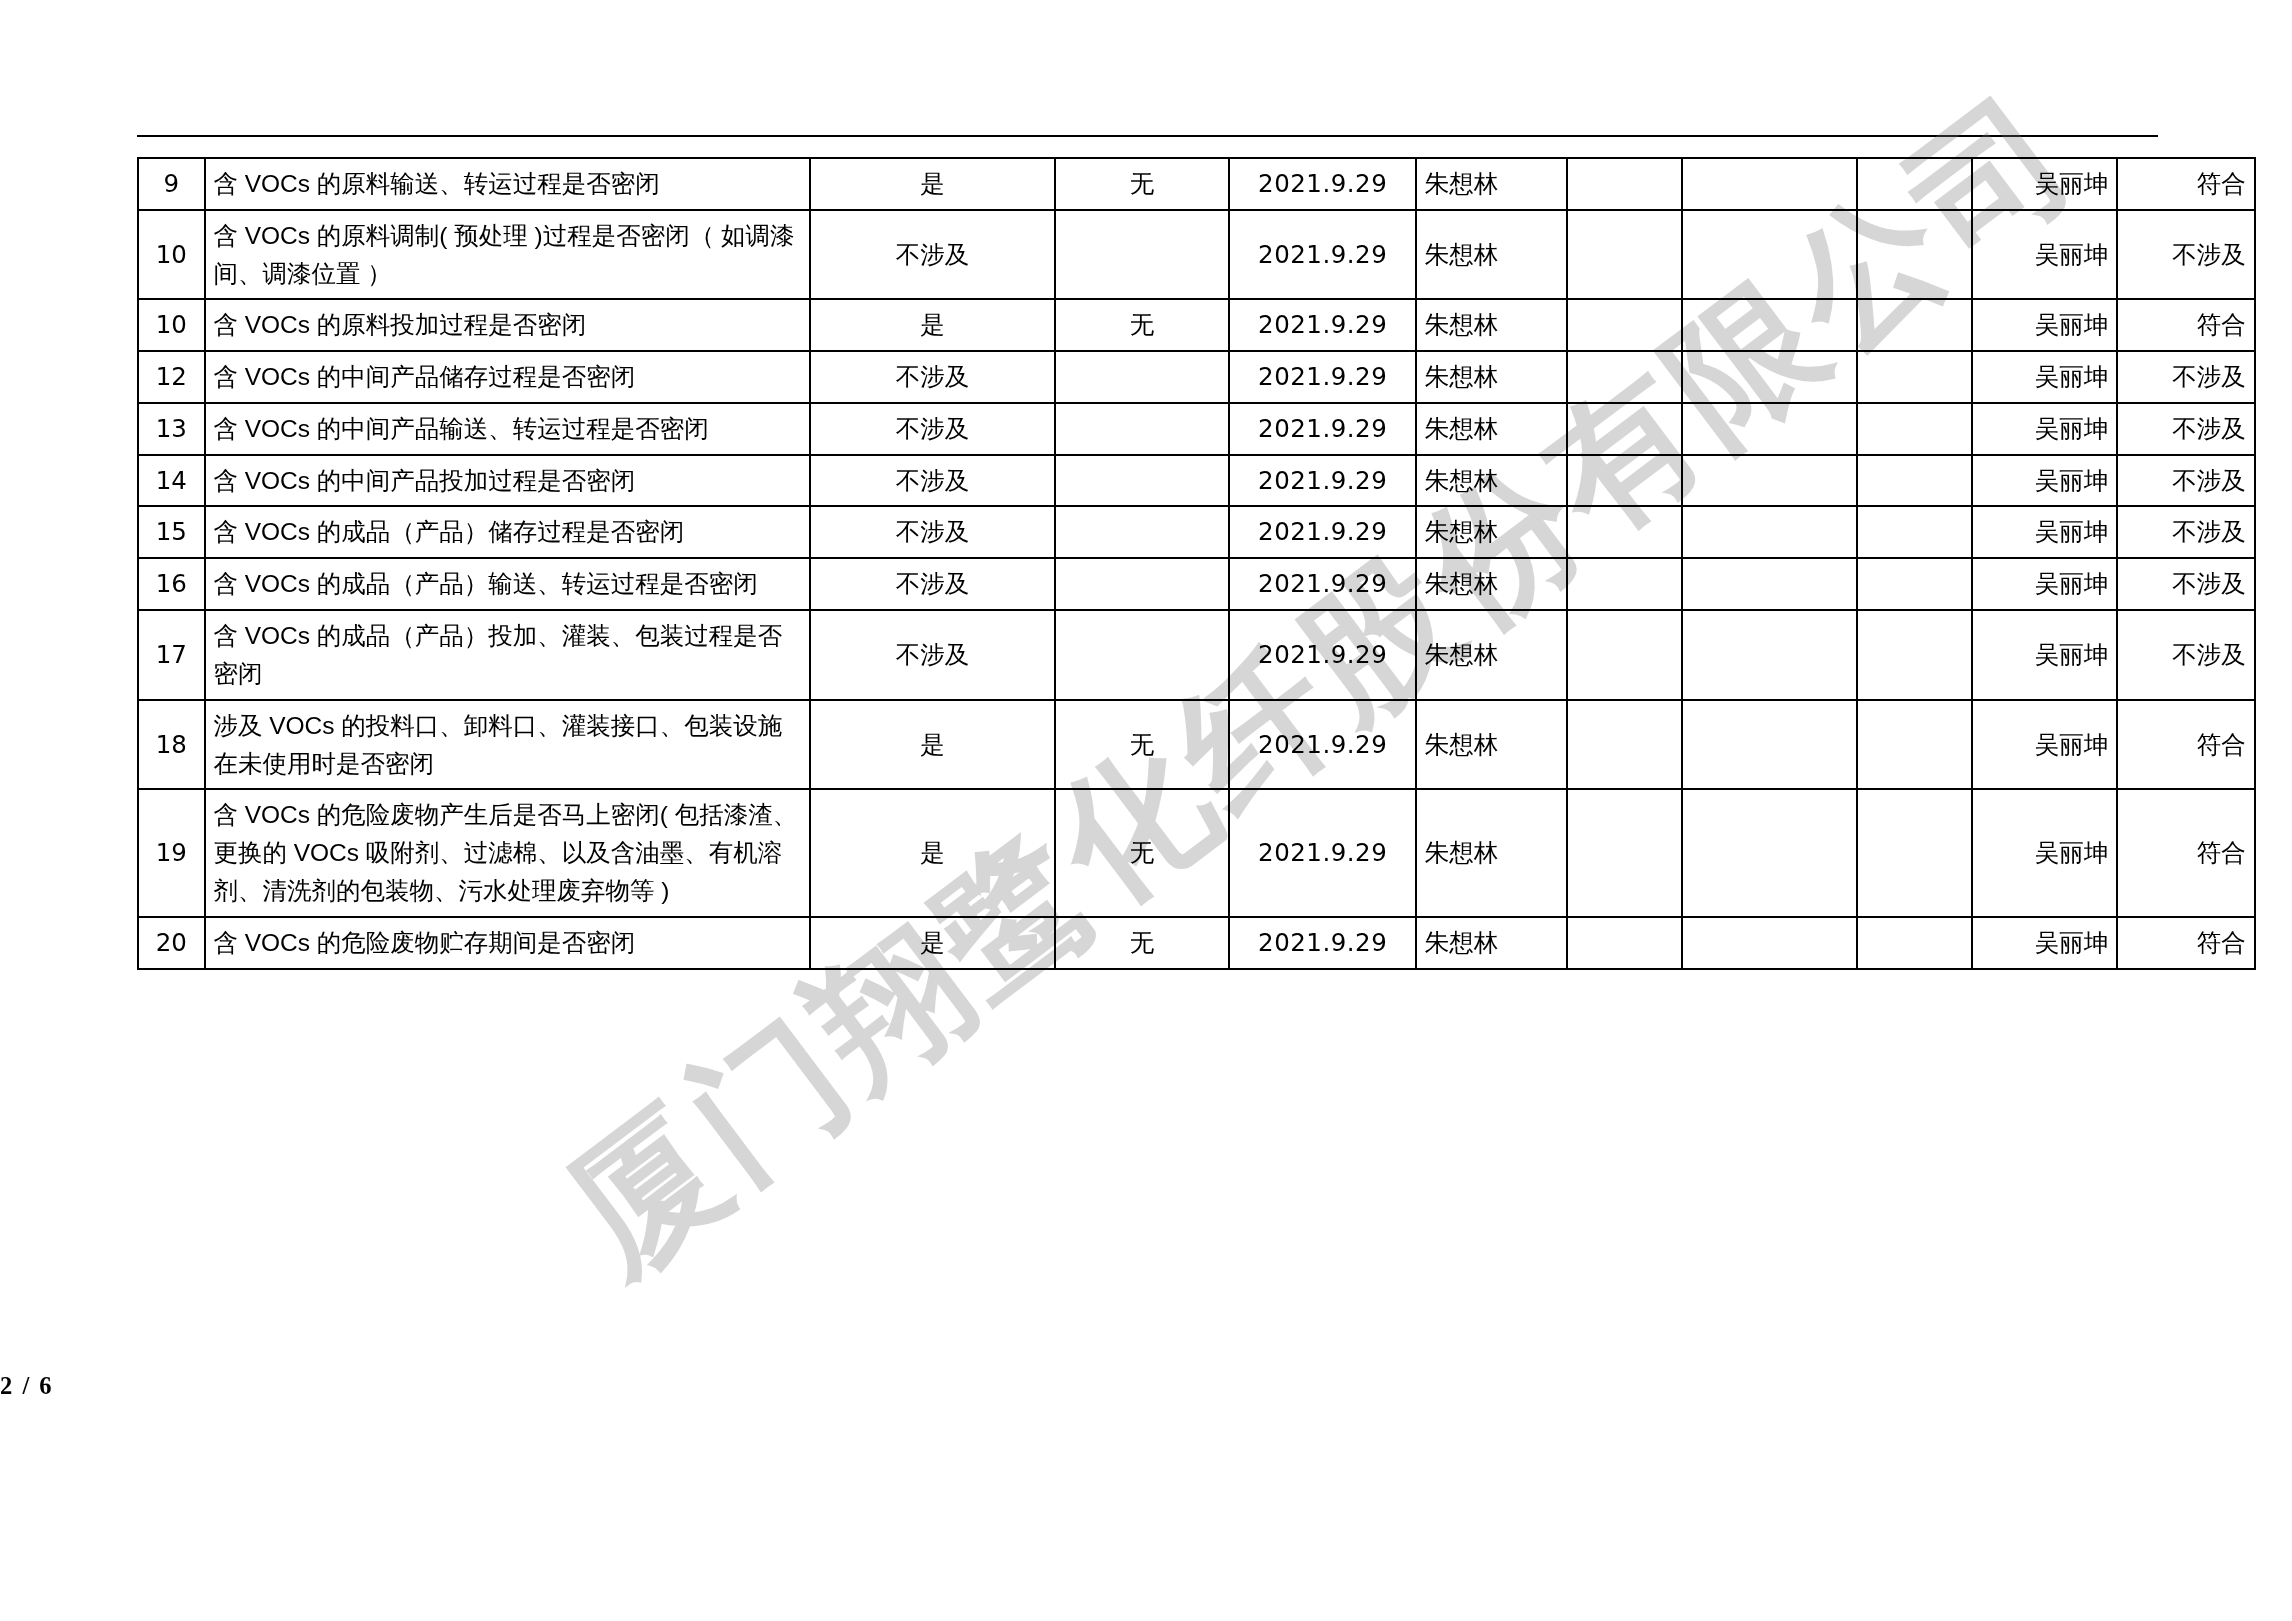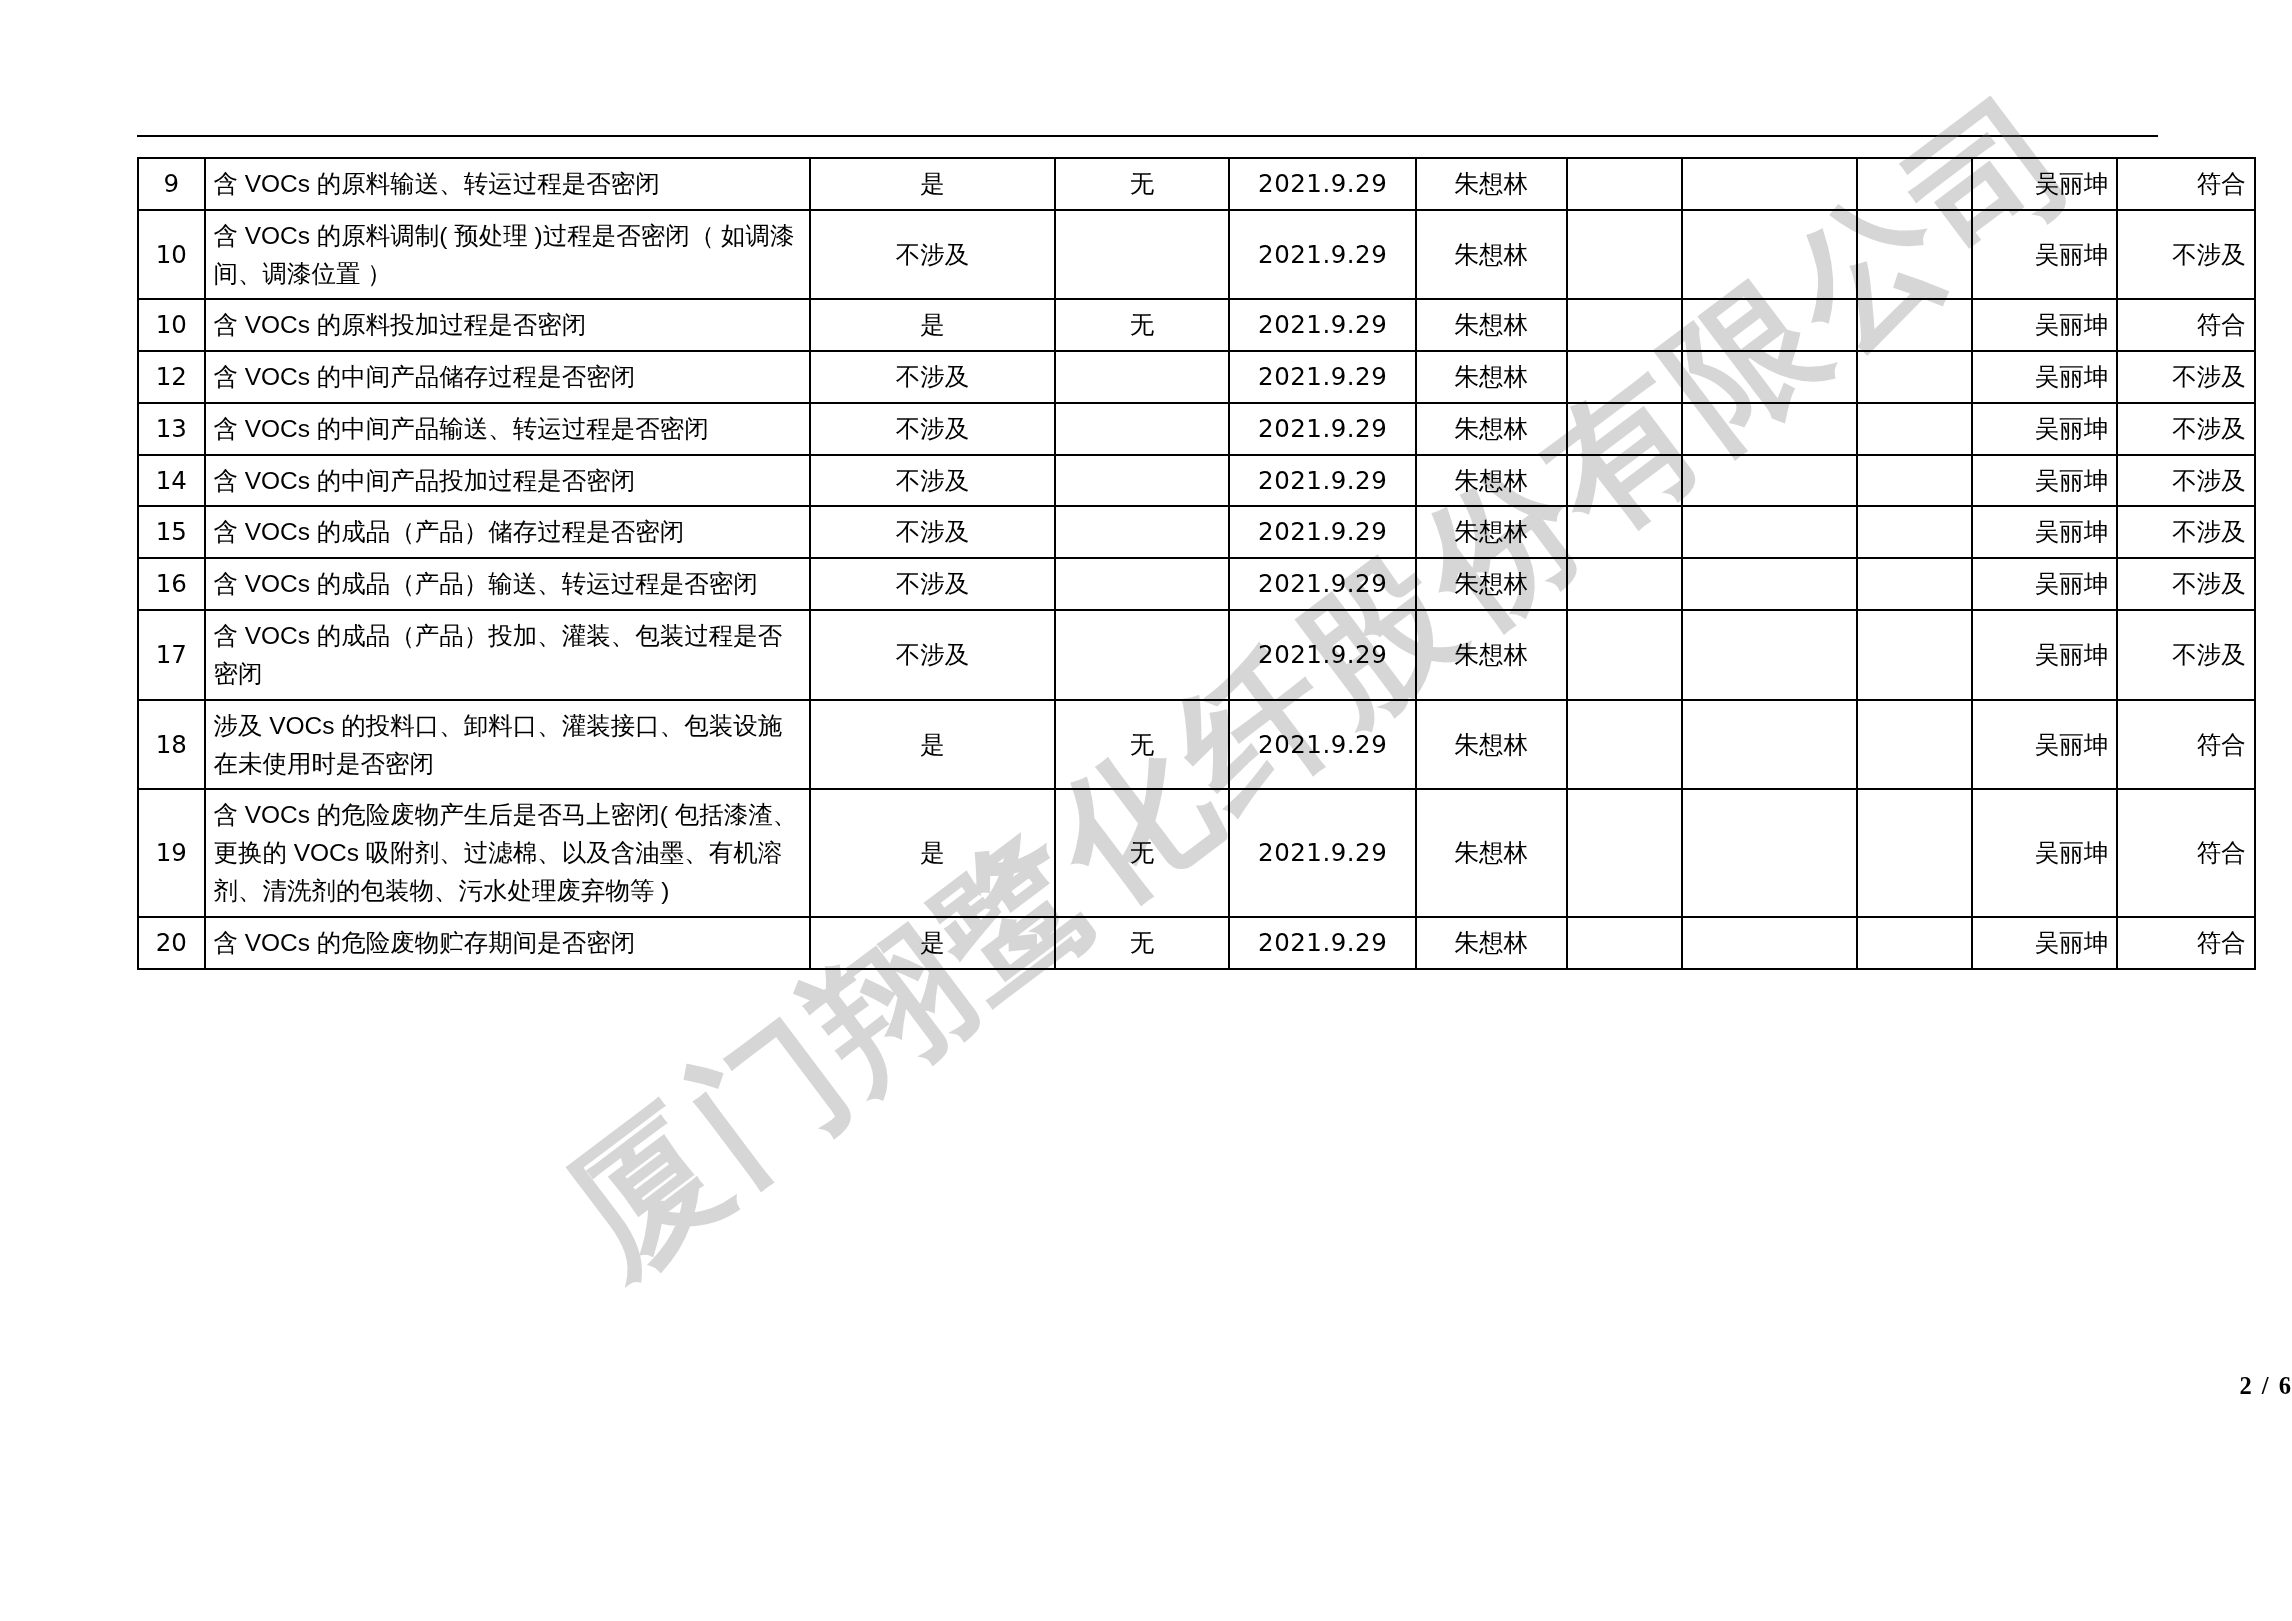--- a/index.html
+++ b/index.html
@@ -90,39 +90,38 @@
     text-align: center;
   }
   td.c-date {
     width: 169px;
     text-align: center;
     font-family: "DejaVu Sans", sans-serif;
     letter-spacing: 0.5px;
   }
   td.c-person {
     width: 133px;
-    text-align: center;
   }
   td.c-blank1 { width: 98px; }
   td.c-blank2 { width: 157px; }
   td.c-blank3 { width: 98px; }
   td.c-checker {
     width: 127px;
     text-align: right;
   }
   td.c-conf {
     width: 120px;
     text-align: right;
   }
   .footer {
     position: absolute;
     left: 0;
     top: 1372px;
     width: 2293px;
-    text-align: right;
+    text-align: left;
     font-family: "Liberation Serif", serif;
     font-size: 24.5px;
     font-weight: 700;
     letter-spacing: 2px;
     color: #000000;
   }
 </style>
 </head>
 <body>
 

